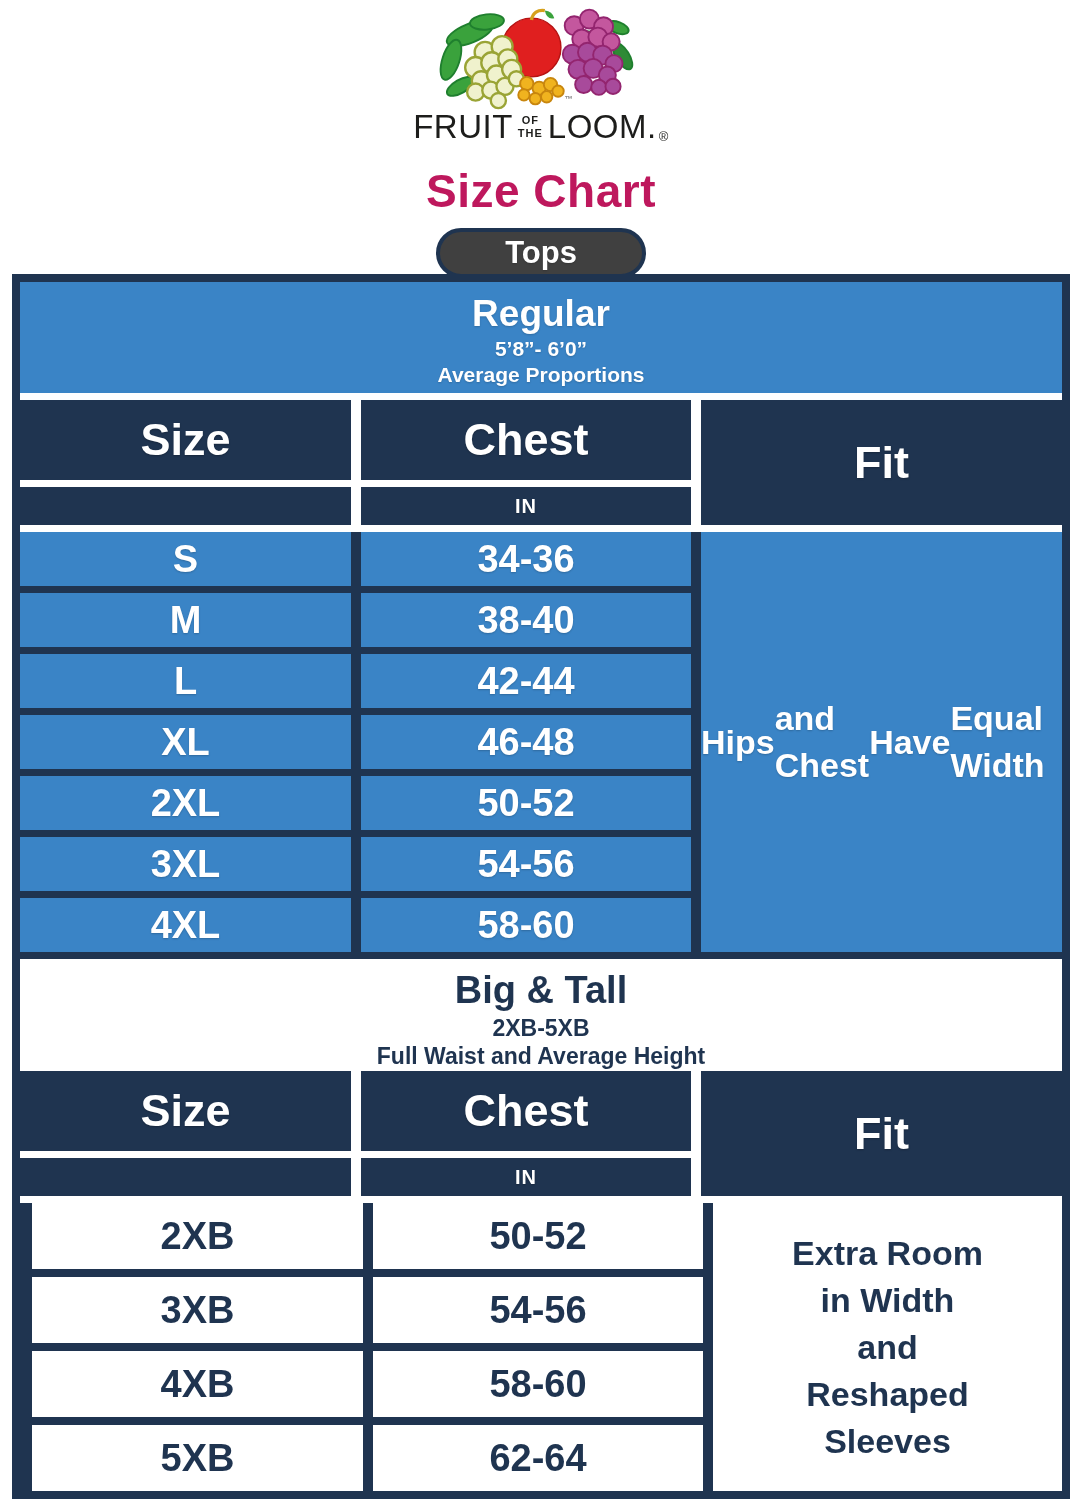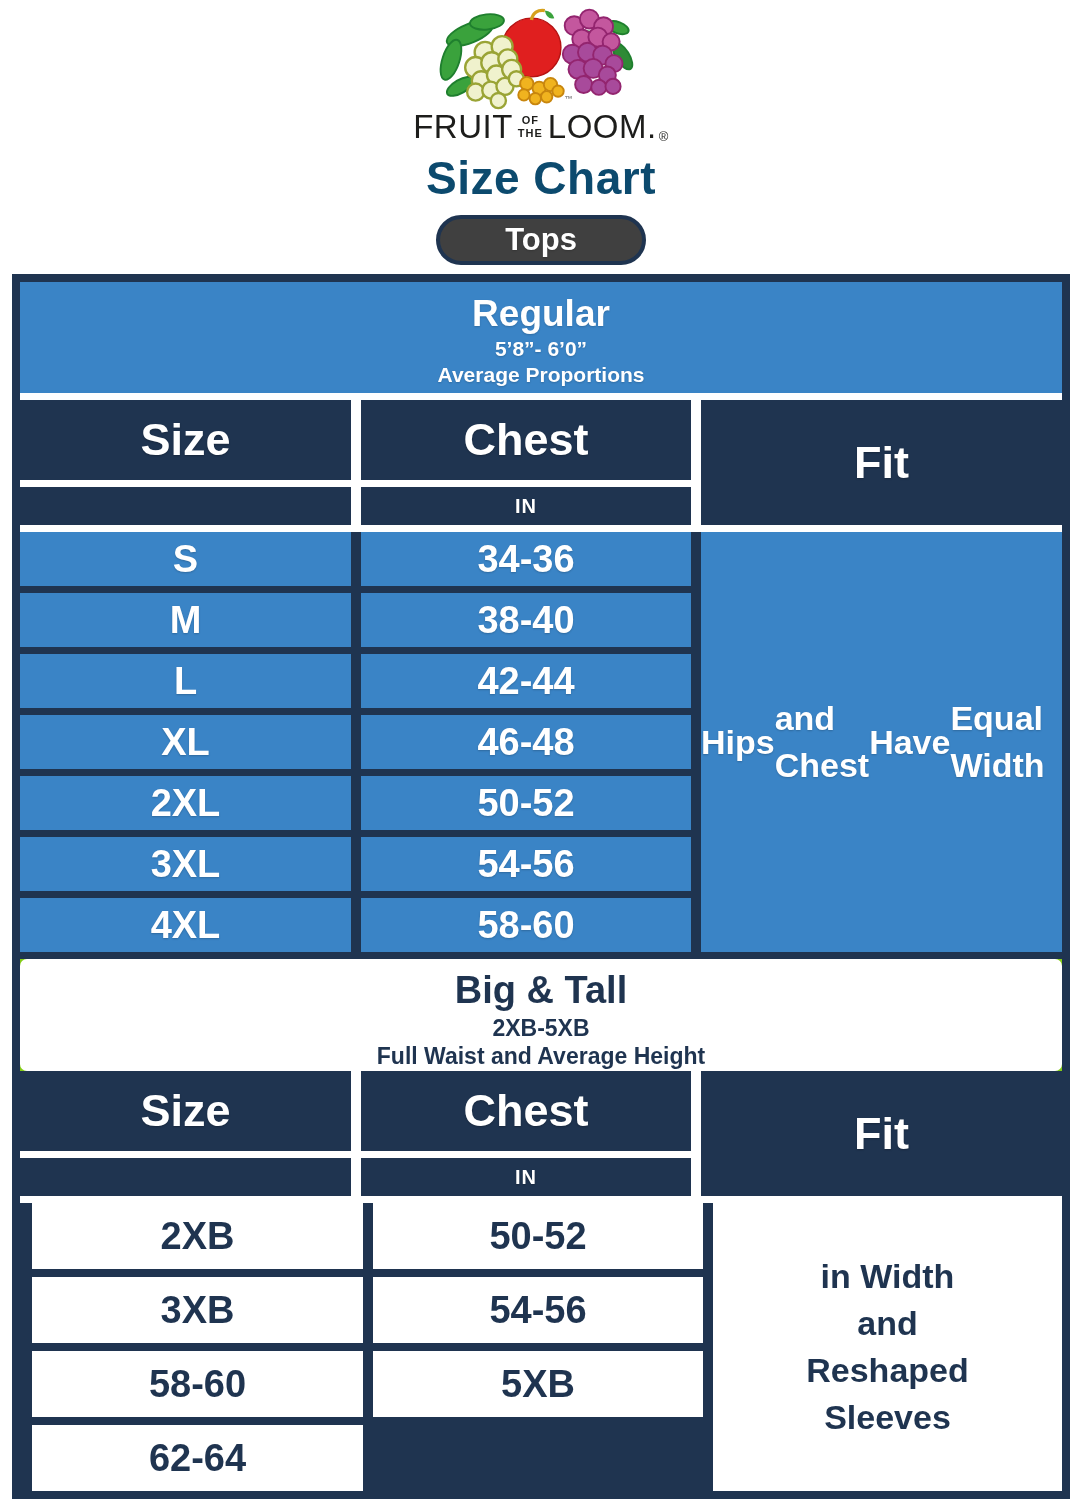--- a/index.html
+++ b/index.html
@@ -8,21 +8,21 @@
     font-family:"Liberation Sans","DejaVu Sans",sans-serif;
     -webkit-font-smoothing:antialiased;
   }
   .top{height:274px;text-align:center;padding-top:4px;box-sizing:border-box;}
   .logo-svg{display:block;margin:0 auto;width:218px;height:106px;}
   .wordmark{display:flex;justify-content:center;align-items:center;color:#1d1d1b;
     font-size:33px;letter-spacing:.5px;line-height:1;font-weight:400;}
   .ofthe{display:inline-flex;flex-direction:column;justify-content:center;font-size:11px;
     font-weight:bold;margin:0 5px;letter-spacing:1px;line-height:1.1;}
   .regmark{font-size:13px;align-self:flex-end;margin-left:2px;}
-  .page-title{font-size:46px;font-weight:bold;color:#0c4a6e;margin-top:8px;letter-spacing:.5px;}
+  .page-title{font-size:46px;font-weight:bold;color:#be185d;margin-top:21px;letter-spacing:.5px;}
   .pill{margin:10px auto 0;width:202px;height:42px;background:#404040;border:4px solid #1f3450;
     border-radius:27px;display:flex;align-items:center;justify-content:center;color:#fff;
     font-size:31px;font-weight:bold;text-shadow:0 1px 2px rgba(0,0,0,.18);cursor:pointer;}
   .sizechart{margin:0 12px;border:8px solid #1f3450;background:#84cc16;}
   .banner{background:#3a84c6;color:#fff;text-align:center;height:111px;box-sizing:border-box;
     padding-top:10px;text-shadow:0 1px 2px rgba(0,0,0,.18);}
   .banner-title{font-size:37px;font-weight:bold;line-height:44px;}
   .banner-height{font-size:21px;font-weight:bold;line-height:26px;}
   .banner-sub{font-size:21px;font-weight:bold;line-height:26px;}
   .sep{height:7px;background:#fff;}
@@ -33,21 +33,21 @@
   .h-size{grid-area:1/1/2/2;font-size:45px;}
   .h-chest{grid-area:1/2/2/3;font-size:45px;}
   .h-fit{grid-area:1/3/4/4;font-size:45px;}
   .h-size-sub{grid-area:3/1/4/2;}
   .h-in{grid-area:3/2/4/3;font-size:20px;letter-spacing:1px;}
   .data1{display:grid;grid-template-columns:331px 330px 1fr;grid-auto-rows:54px;gap:7px 10px;
     background:#1f3450;padding-bottom:7px;}
   .dcell{background:#3a84c6;color:#fff;font-size:38px;font-weight:bold;display:flex;
     align-items:center;justify-content:center;text-shadow:0 1px 2px rgba(0,0,0,.2);}
   .fit1{grid-area:1/3/8/4;flex-direction:row;font-size:34px;line-height:47px;}
-  .bigtall{height:112px;text-align:center;box-sizing:border-box;padding-top:8px;color:#1f3450;background:#fff;border-radius:7px;}
+  .bigtall{height:112px;text-align:center;box-sizing:border-box;padding-top:8px;color:#1f3450;background:#fff;}
   .bt-title{font-size:38px;font-weight:bold;line-height:46px;}
   .bt-range{font-size:23px;font-weight:bold;line-height:30px;}
   .bt-sub{font-size:23px;font-weight:bold;line-height:27px;}
   .data2{display:grid;grid-template-columns:331px 330px 1fr;grid-auto-rows:66px;gap:8px 10px;
     background:#1f3450;padding-left:12px;}
   .wcell{background:#fff;color:#1f3450;font-size:38px;font-weight:bold;display:flex;
     align-items:center;justify-content:center;}
   .fit2{grid-area:1/3/5/4;flex-direction:column;font-size:34px;line-height:47px;}
   .tm-text{font-size:9px;fill:#8a8a8a;font-weight:bold;}
 </style>
@@ -193,25 +193,27 @@
     <div class="hcell h-size-sub"></div>
     <div class="hcell h-in">IN</div>
   </div>
 
   <div class="sep"></div>
 
   <div class="data2">
     <div class="wcell">2XB</div>
     <div class="wcell">50-52</div>
     <div class="wcell fit2">
+      <div>Extra Room</div>
       <div>in Width</div>
       <div>and</div>
       <div>Reshaped</div>
       <div>Sleeves</div>
     </div>
     <div class="wcell">3XB</div>
     <div class="wcell">54-56</div>
+    <div class="wcell">4XB</div>
     <div class="wcell">58-60</div>
     <div class="wcell">5XB</div>
     <div class="wcell">62-64</div>
   </div>
 
 </div>
 
 </body></html>

